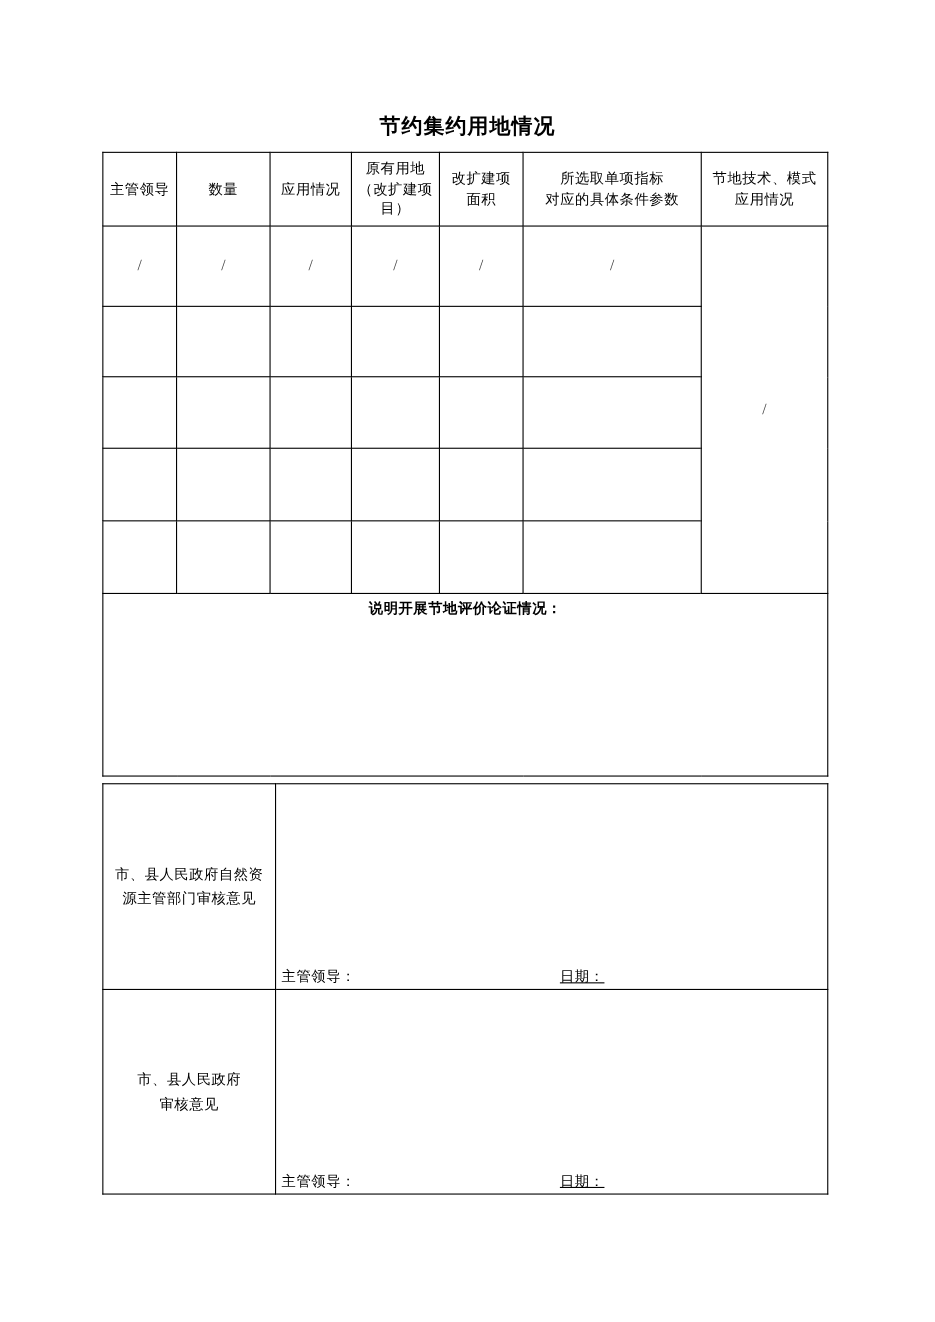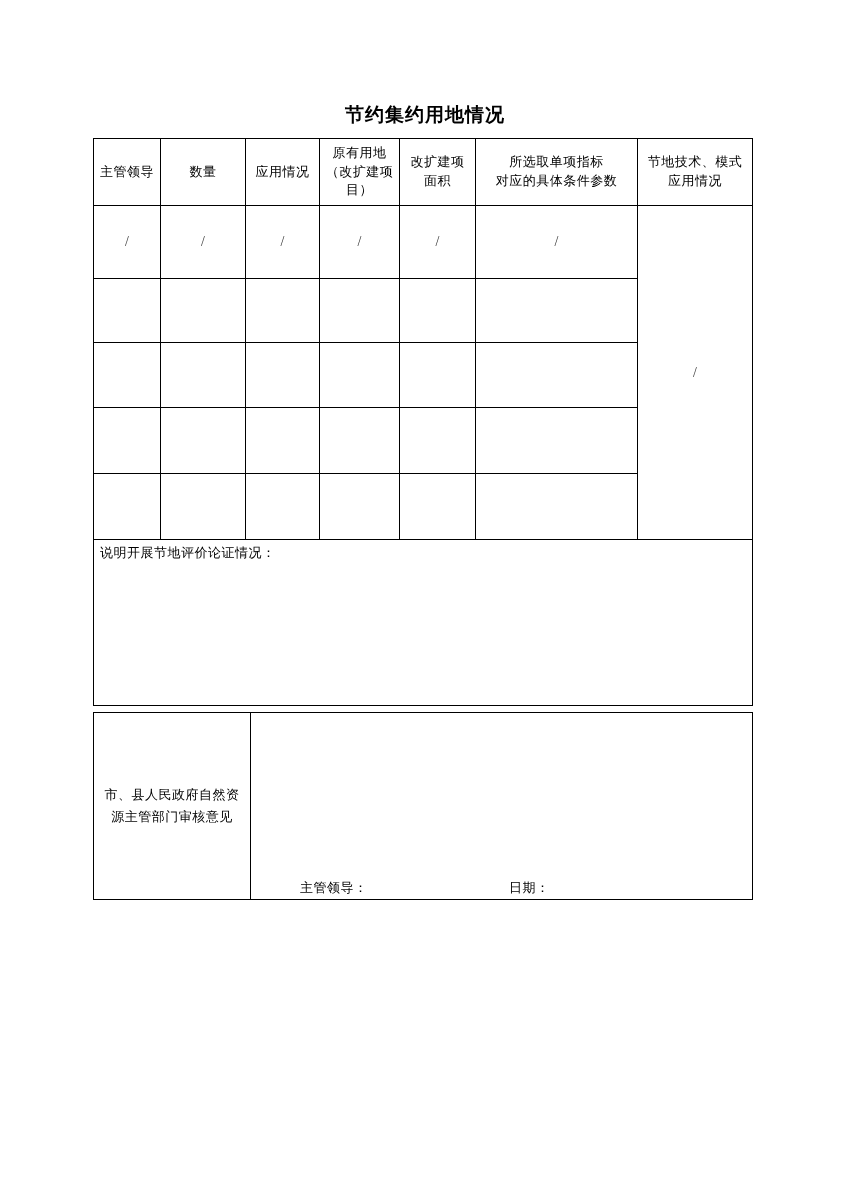--- a/index.html
+++ b/index.html
@@ -50,48 +50,49 @@
     color: #3a3a3a;
     font-weight: normal;
   }
   .merged-slash-cell {
     font-size: 14px;
     color: #3a3a3a;
     vertical-align: middle;
     text-align: center;
   }
   .note-cell {
-    text-align: left;
+    text-align: center;
     vertical-align: top;
     padding: 4px 6px;
     letter-spacing: 0.5px;
+    font-weight: bold;
   }
   .approval-label-cell {
     white-space: pre-line;
     line-height: 1.7;
     letter-spacing: 0.5px;
   }
   .approval-content-cell {
     position: relative;
     padding: 0;
   }
   .leader-label {
     position: absolute;
     left: 5px;
     bottom: 2px;
     font-size: 13px;
     letter-spacing: 0.5px;
-    margin-left: 44px;
   }
   .date-label {
     position: absolute;
     left: 258px;
     bottom: 2px;
     font-size: 13px;
     letter-spacing: 0.5px;
+    text-decoration: underline;
   }
 </style>
 </head>
 <body>
 
 <div class="page-title">节约集约用地情况</div>
 
 <table class="main-table">
   <colgroup>
     <col style="width:67px">
@@ -174,14 +175,23 @@
   <tbody>
     <tr style="height:187px">
       <td class="approval-label-cell">市、县人民政府自然资
 源主管部门审核意见</td>
       <td class="approval-content-cell">
         <span></span>
         <span class="leader-label">主管领导：</span>
         <span class="date-label">日期：</span>
       </td>
     </tr>
+    <tr style="height:186px">
+      <td class="approval-label-cell">市、县人民政府
+审核意见</td>
+      <td class="approval-content-cell">
+        <span></span>
+        <span class="leader-label">主管领导：</span>
+        <span class="date-label">日期：</span>
+      </td>
+    </tr>
   </tbody>
 </table>
 
 </body></html>

